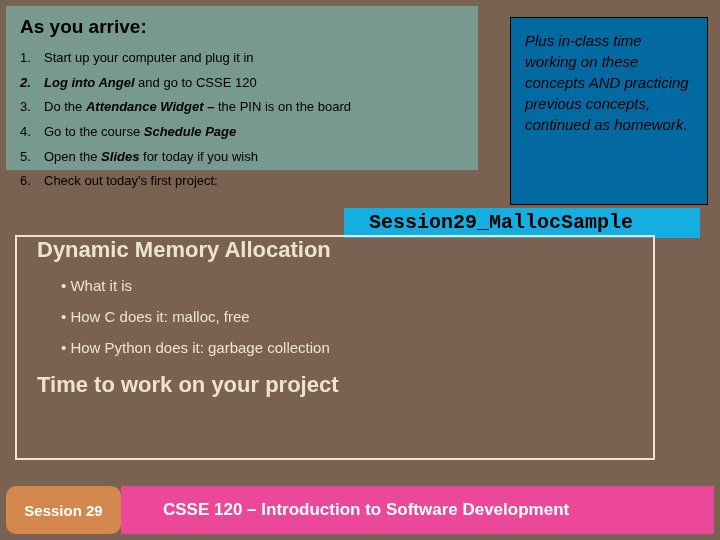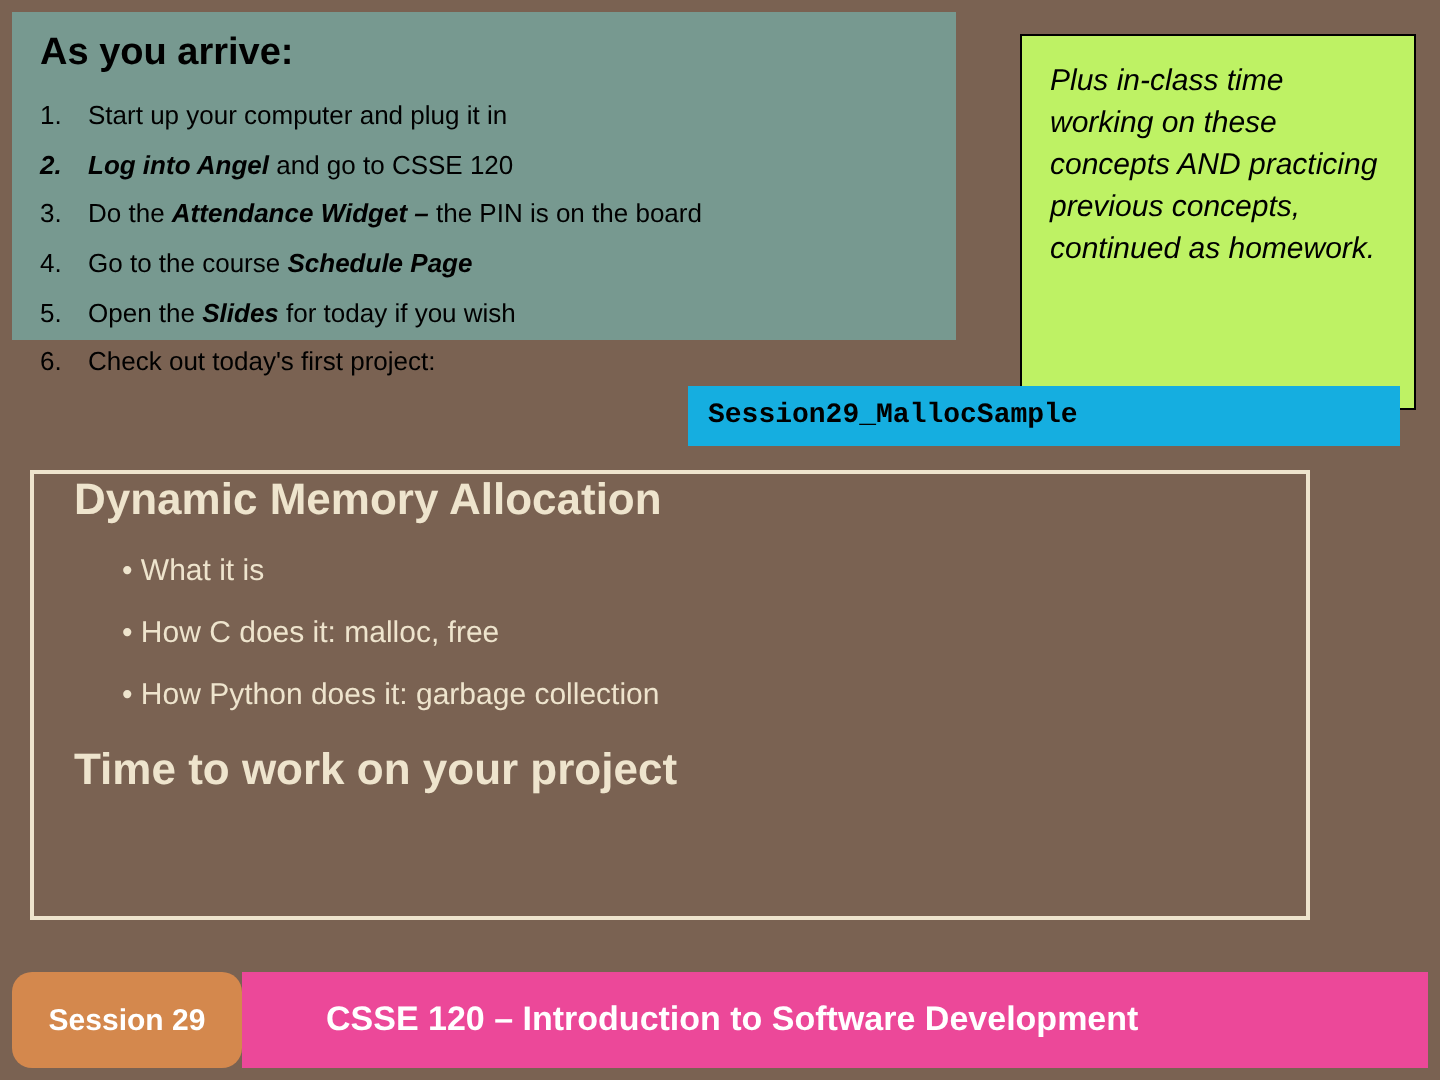--- a/index.html
+++ b/index.html
@@ -41,40 +41,40 @@
       width: 18px;
       text-align: left;
     }
     .bolditalic { font-weight: bold; font-style: italic; }
     .yellow-box {
       position: absolute;
       top: 17px;
       right: 12px;
       width: 198px;
       height: 188px;
-      background: #bef264;
+      background: #0369a1;
       border: 1px solid #000;
       padding: 12px 14px;
       color: #000;
       font-style: italic;
       font-size: 15px;
       line-height: 1.4;
     }
     .cyan-box {
       position: absolute;
-      top: 193px;
+      top: 208px;
       left: 344px;
       width: 356px;
       height: 30px;
       background: #15aee0;
       color: #000;
       font-family: "Courier New", monospace;
       font-weight: bold;
-      font-size: 14px;
-      padding: 4px 10px;
+      font-size: 20px;
+      padding: 4px 25px;
       line-height: 22px;
     }
     .outline-box {
       position: absolute;
       top: 235px;
       left: 15px;
       width: 640px;
       height: 225px;
       border: 2px solid #eee4cd;
       padding: 0 20px;

